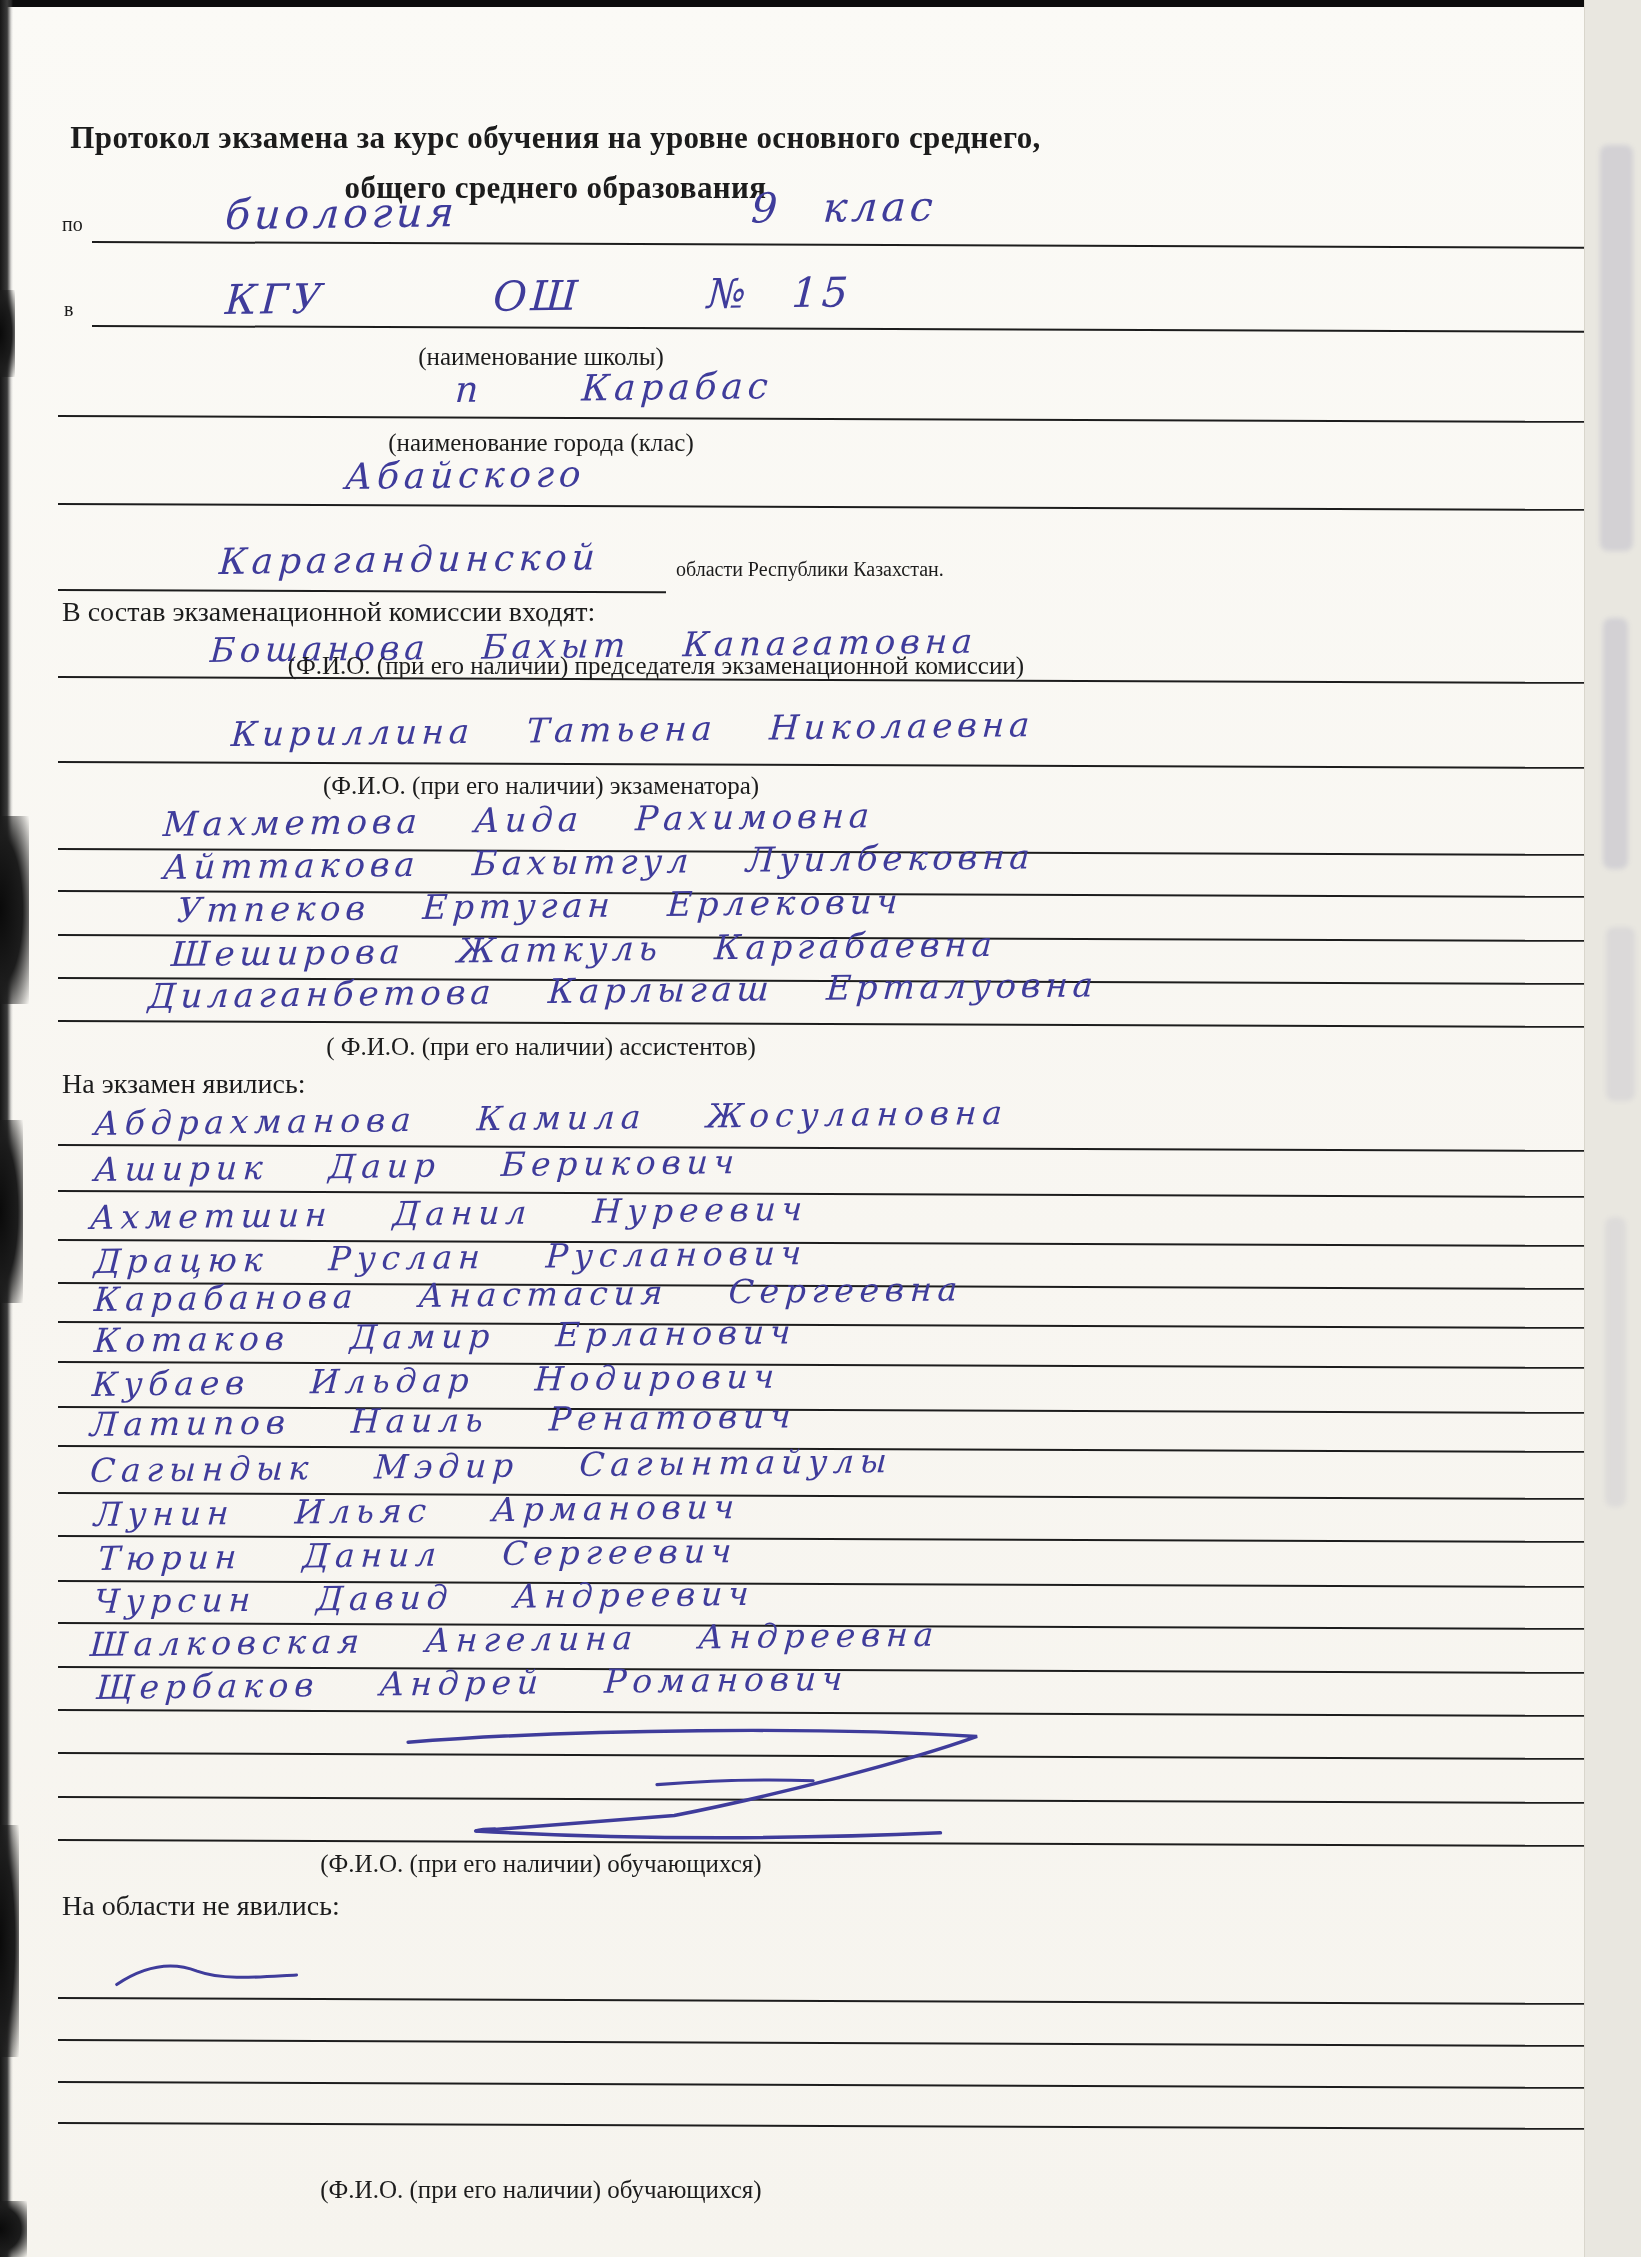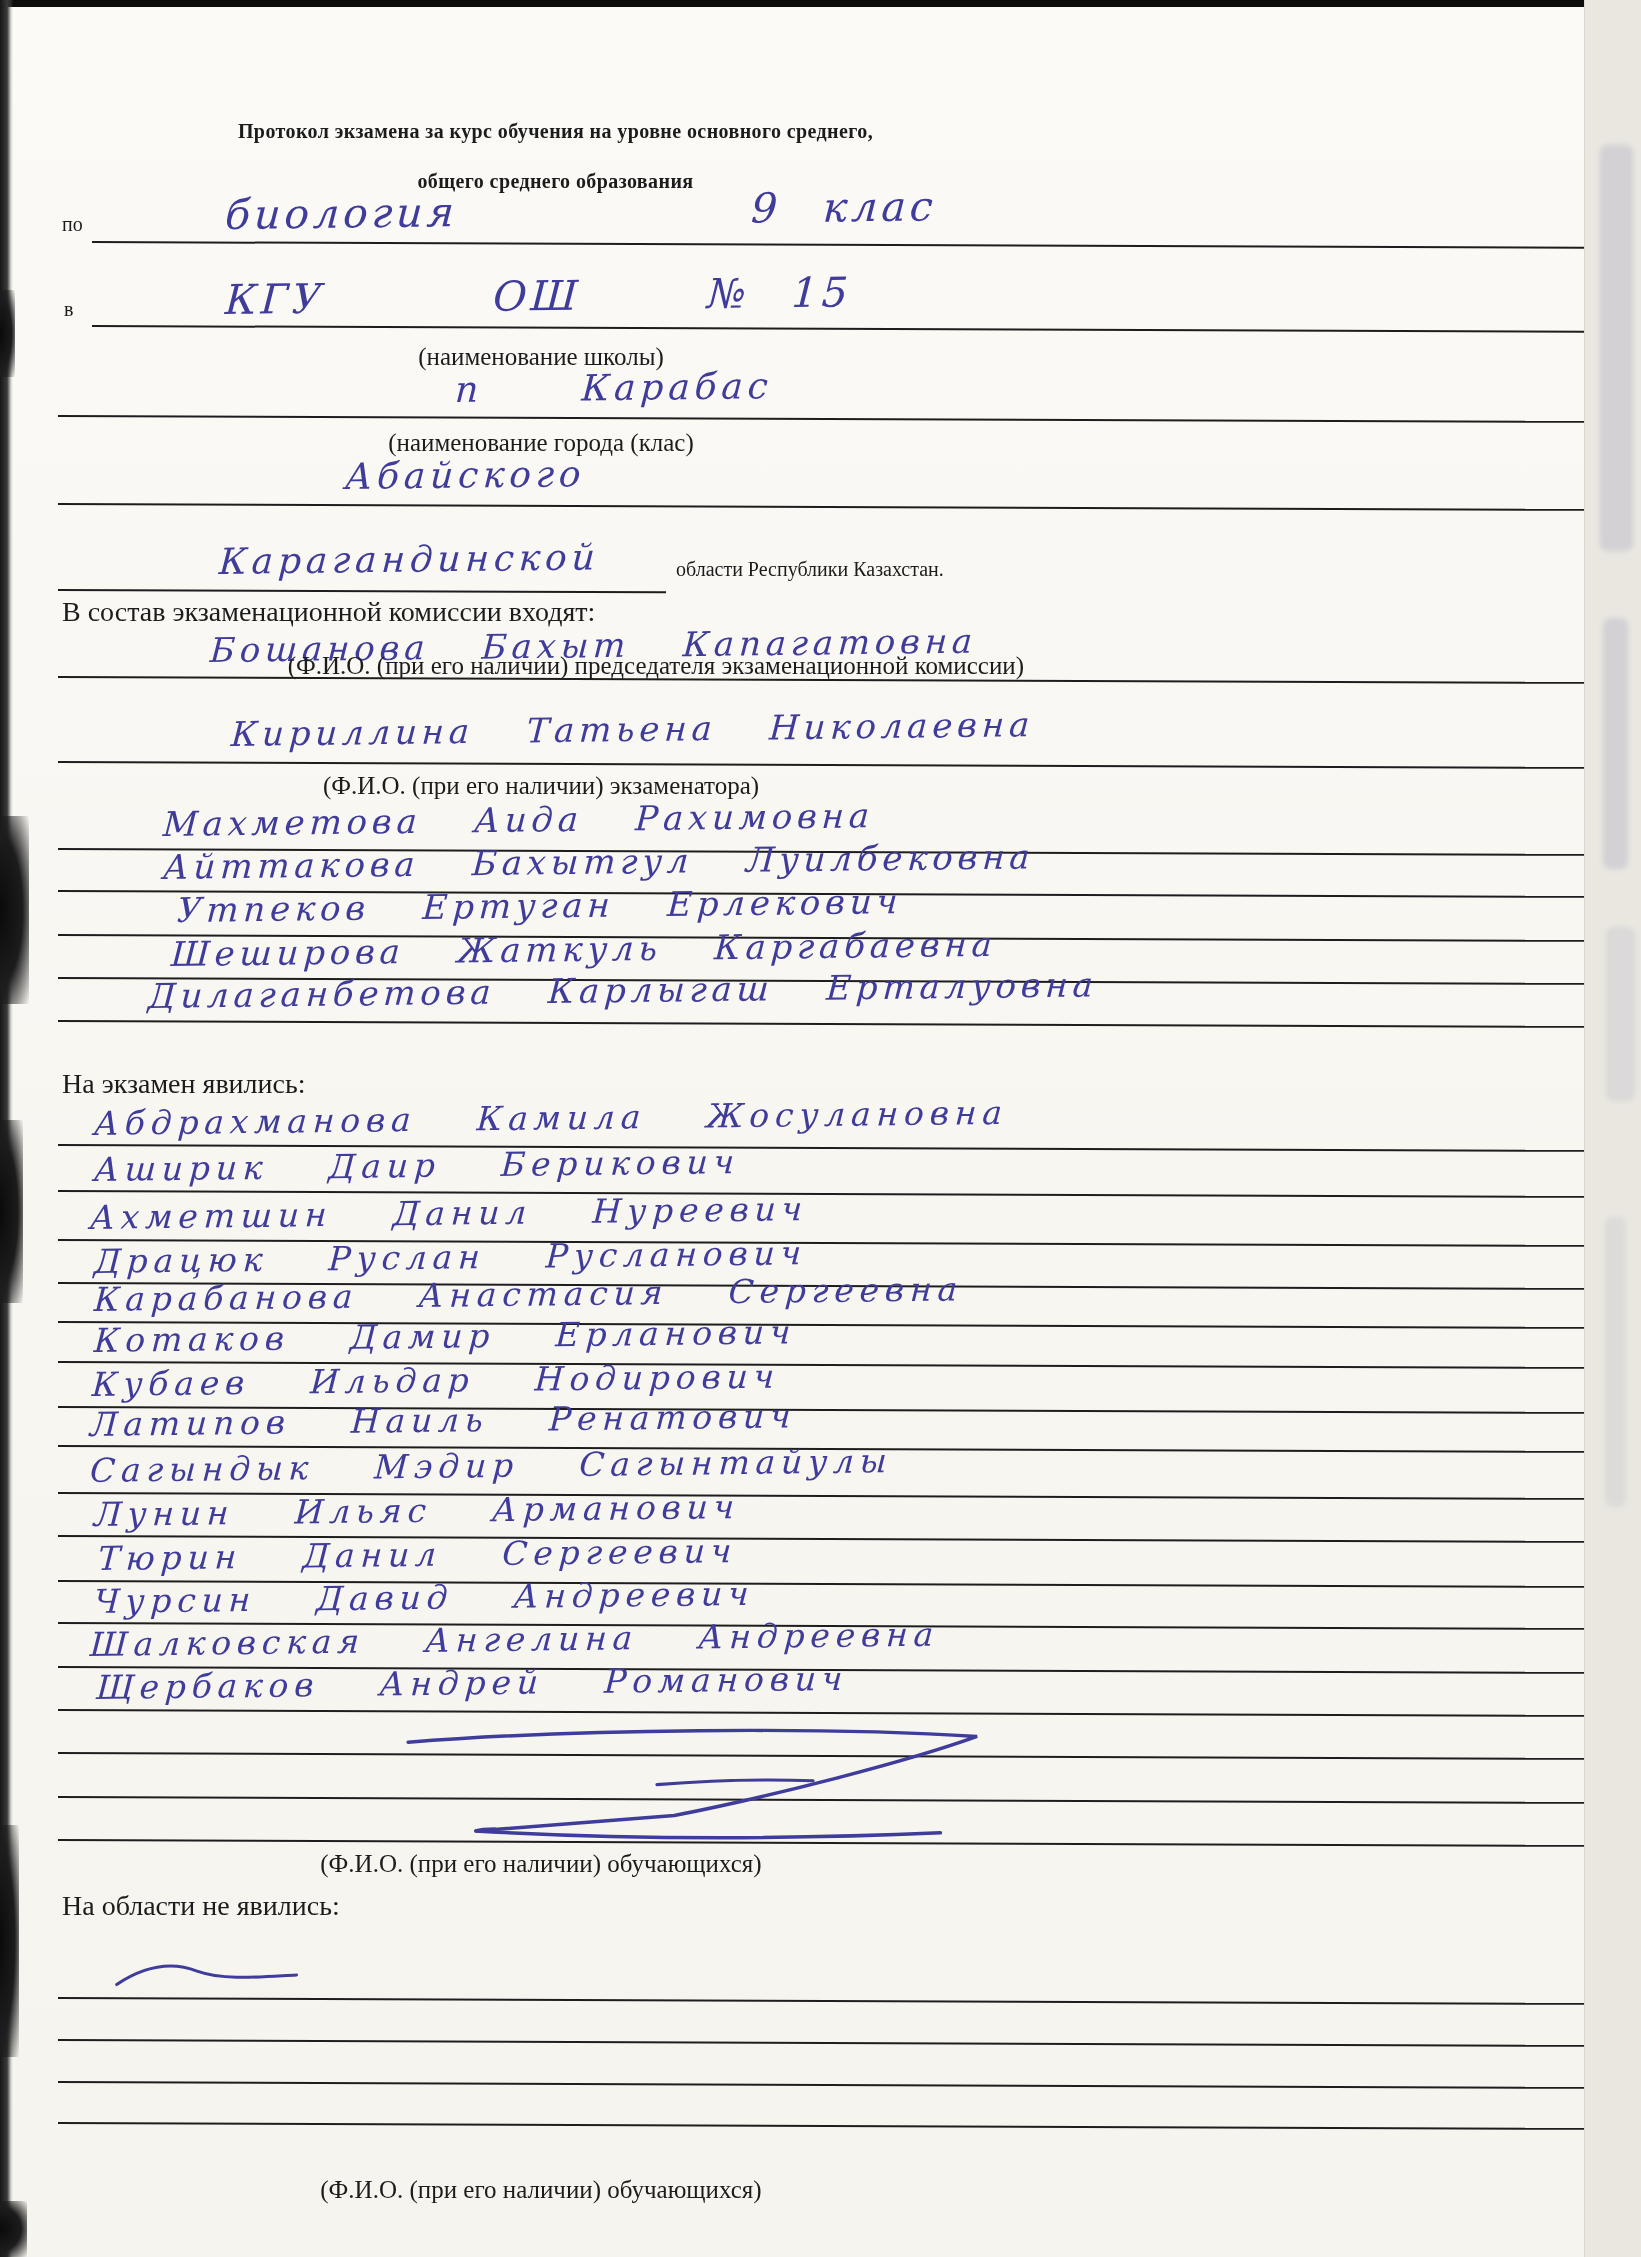--- a/index.html
+++ b/index.html
@@ -13,21 +13,21 @@
   
   .scan-top { position:absolute; top:0; left:0; width:100%; height:6.8px; background:#0c0c0c; }
   .scan-left { position:absolute; top:0; left:0; width:12.6px; height:100%;
     background:linear-gradient(90deg,#161616 0%, #3a3a3a 55%, rgba(120,120,120,0.25) 85%, transparent 100%); }
   .blob { position:absolute; left:0; background:radial-gradient(ellipse at left center, #0a0a0a 0%, #1c1c1c 55%, rgba(30,30,30,0) 100%); }
   .scan-right { position:absolute; top:0; right:0; width:56px; height:100%;
     background:#e9e7e0; border-left:1px solid #d9d6cc; }
   .ghost { position:absolute; filter:blur(2.9px); opacity:0.35; background:rgba(92,92,150,0.45); border-radius:7.7px; }
   
   .printed { position:absolute; font-family:"Liberation Serif", serif; color:#1c1c1c; }
-  .title { left:68px; width:975px; text-align:center; font-weight:bold; font-size:20px; letter-spacing:0.4px; }
+  .title { left:68px; width:975px; text-align:center; font-weight:bold; font-size:31px; letter-spacing:0.4px; }
   .caption { left:58px; width:966px; text-align:center; font-size:25px; }
   .label { font-size:20px; }
   .heading { font-size:28px; }
   
   .rule { position:absolute; height:1.9px; background:#1d1d1d; transform:rotate(0.22deg); transform-origin:left center; }
   
   .hw {
     position:absolute; font-family:"DejaVu Serif", serif; font-style:italic;
     color:#3f3c9b; white-space:pre; transform:rotate(-0.7deg) skewX(-4deg);
     transform-origin:left bottom;
@@ -92,20 +92,21 @@
   <div class="hw hw-name" style="top:804px; left:162px;">Махметова Аида Рахимовна</div>
   <div class="rule" style="top:848px; left:58px; width:1526px;"></div>
   <div class="hw hw-name" style="top:847px; left:162px;">Айттакова Бахытгул Луилбековна</div>
   <div class="rule" style="top:890px; left:58px; width:1526px;"></div>
   <div class="hw hw-name" style="top:890px; left:176px;">Утпеков Ертуган Ерлекович</div>
   <div class="rule" style="top:934px; left:58px; width:1526px;"></div>
   <div class="hw hw-name" style="top:934px; left:170px;">Шеширова Жаткуль Каргабаевна</div>
   <div class="rule" style="top:977px; left:58px; width:1526px;"></div>
   <div class="hw hw-name" style="top:976px; left:147px;">Дилаганбетова Карлыгаш Ерталуовна</div>
   <div class="rule" style="top:1020px; left:58px; width:1526px;"></div>
+  <div class="printed caption" style="top:1033px;">( Ф.И.О. (при его наличии) ассистентов)</div>
 
   <div class="printed heading" style="top:1068px; left:62px;">На экзамен явились:</div>
 
   <div class="hw hw-student" style="top:1104px; left:93px;">Абдрахманова Камила Жосулановна</div>
   <div class="rule" style="top:1144px; left:58px; width:1526px;"></div>
   <div class="hw hw-student" style="top:1150px; left:93px;">Аширик Даир Берикович</div>
   <div class="rule" style="top:1190px; left:58px; width:1526px;"></div>
   <div class="hw hw-student" style="top:1198px; left:89px;">Ахметшин Данил Нуреевич</div>
   <div class="rule" style="top:1239px; left:58px; width:1526px;"></div>
   <div class="hw hw-student" style="top:1242px; left:93px;">Драцюк Руслан Русланович</div>

